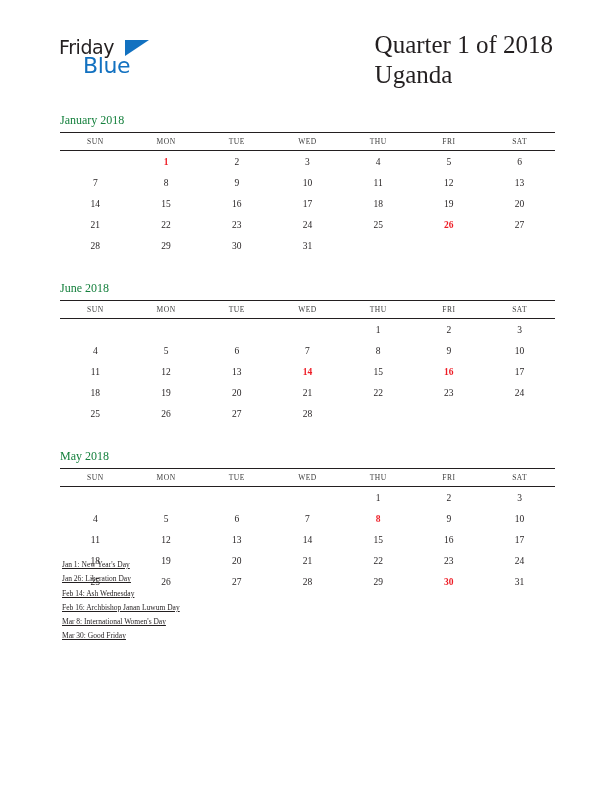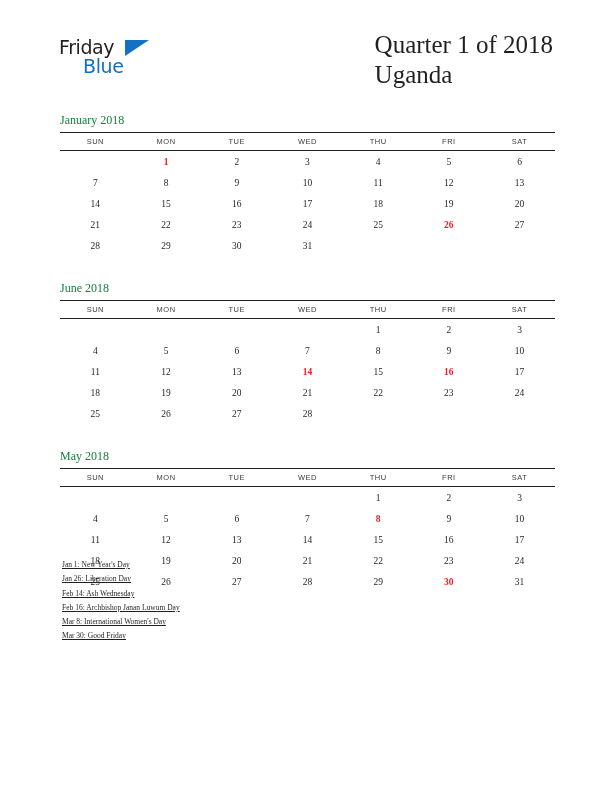--- a/index.html
+++ b/index.html
@@ -44,21 +44,21 @@
     font-size: 19px;
     letter-spacing: -0.4px;
     color: #231f20;
     line-height: 22px;
     font-family: "DejaVu Sans", sans-serif;
   }
   .logo-blue {
     position: absolute;
     left: 24px;
     top: 19px;
-    font-size: 19px;
+    font-size: 22px;
     letter-spacing: -0.4px;
     color: #1271c0;
     line-height: 22px;
     font-family: "DejaVu Sans", sans-serif;
   }
   .logo-tri {
     position: absolute;
     left: 66px;
     top: 4px;
     width: 0;
@@ -112,21 +112,21 @@
   }
   table.cal th {
     font-size: 7.5px;
     font-weight: normal;
     letter-spacing: 0.5px;
     color: #3b3b3b;
     text-align: center;
     padding: 4px 0 4px 0;
     border-top: 1.4px solid #231f20;
     border-bottom: 1px solid #231f20;
-    font-family: Liberation Sans, sans-serif;
+    font-family: Liberation Serif, serif;
   }
   table.cal td {
     font-size: 9.5px;
     text-align: center;
     padding: 4px 0 4px 0;
     color: #231f20;
     height: 13px;
   }
   table.cal td.holiday {
     color: #ee1c25;

